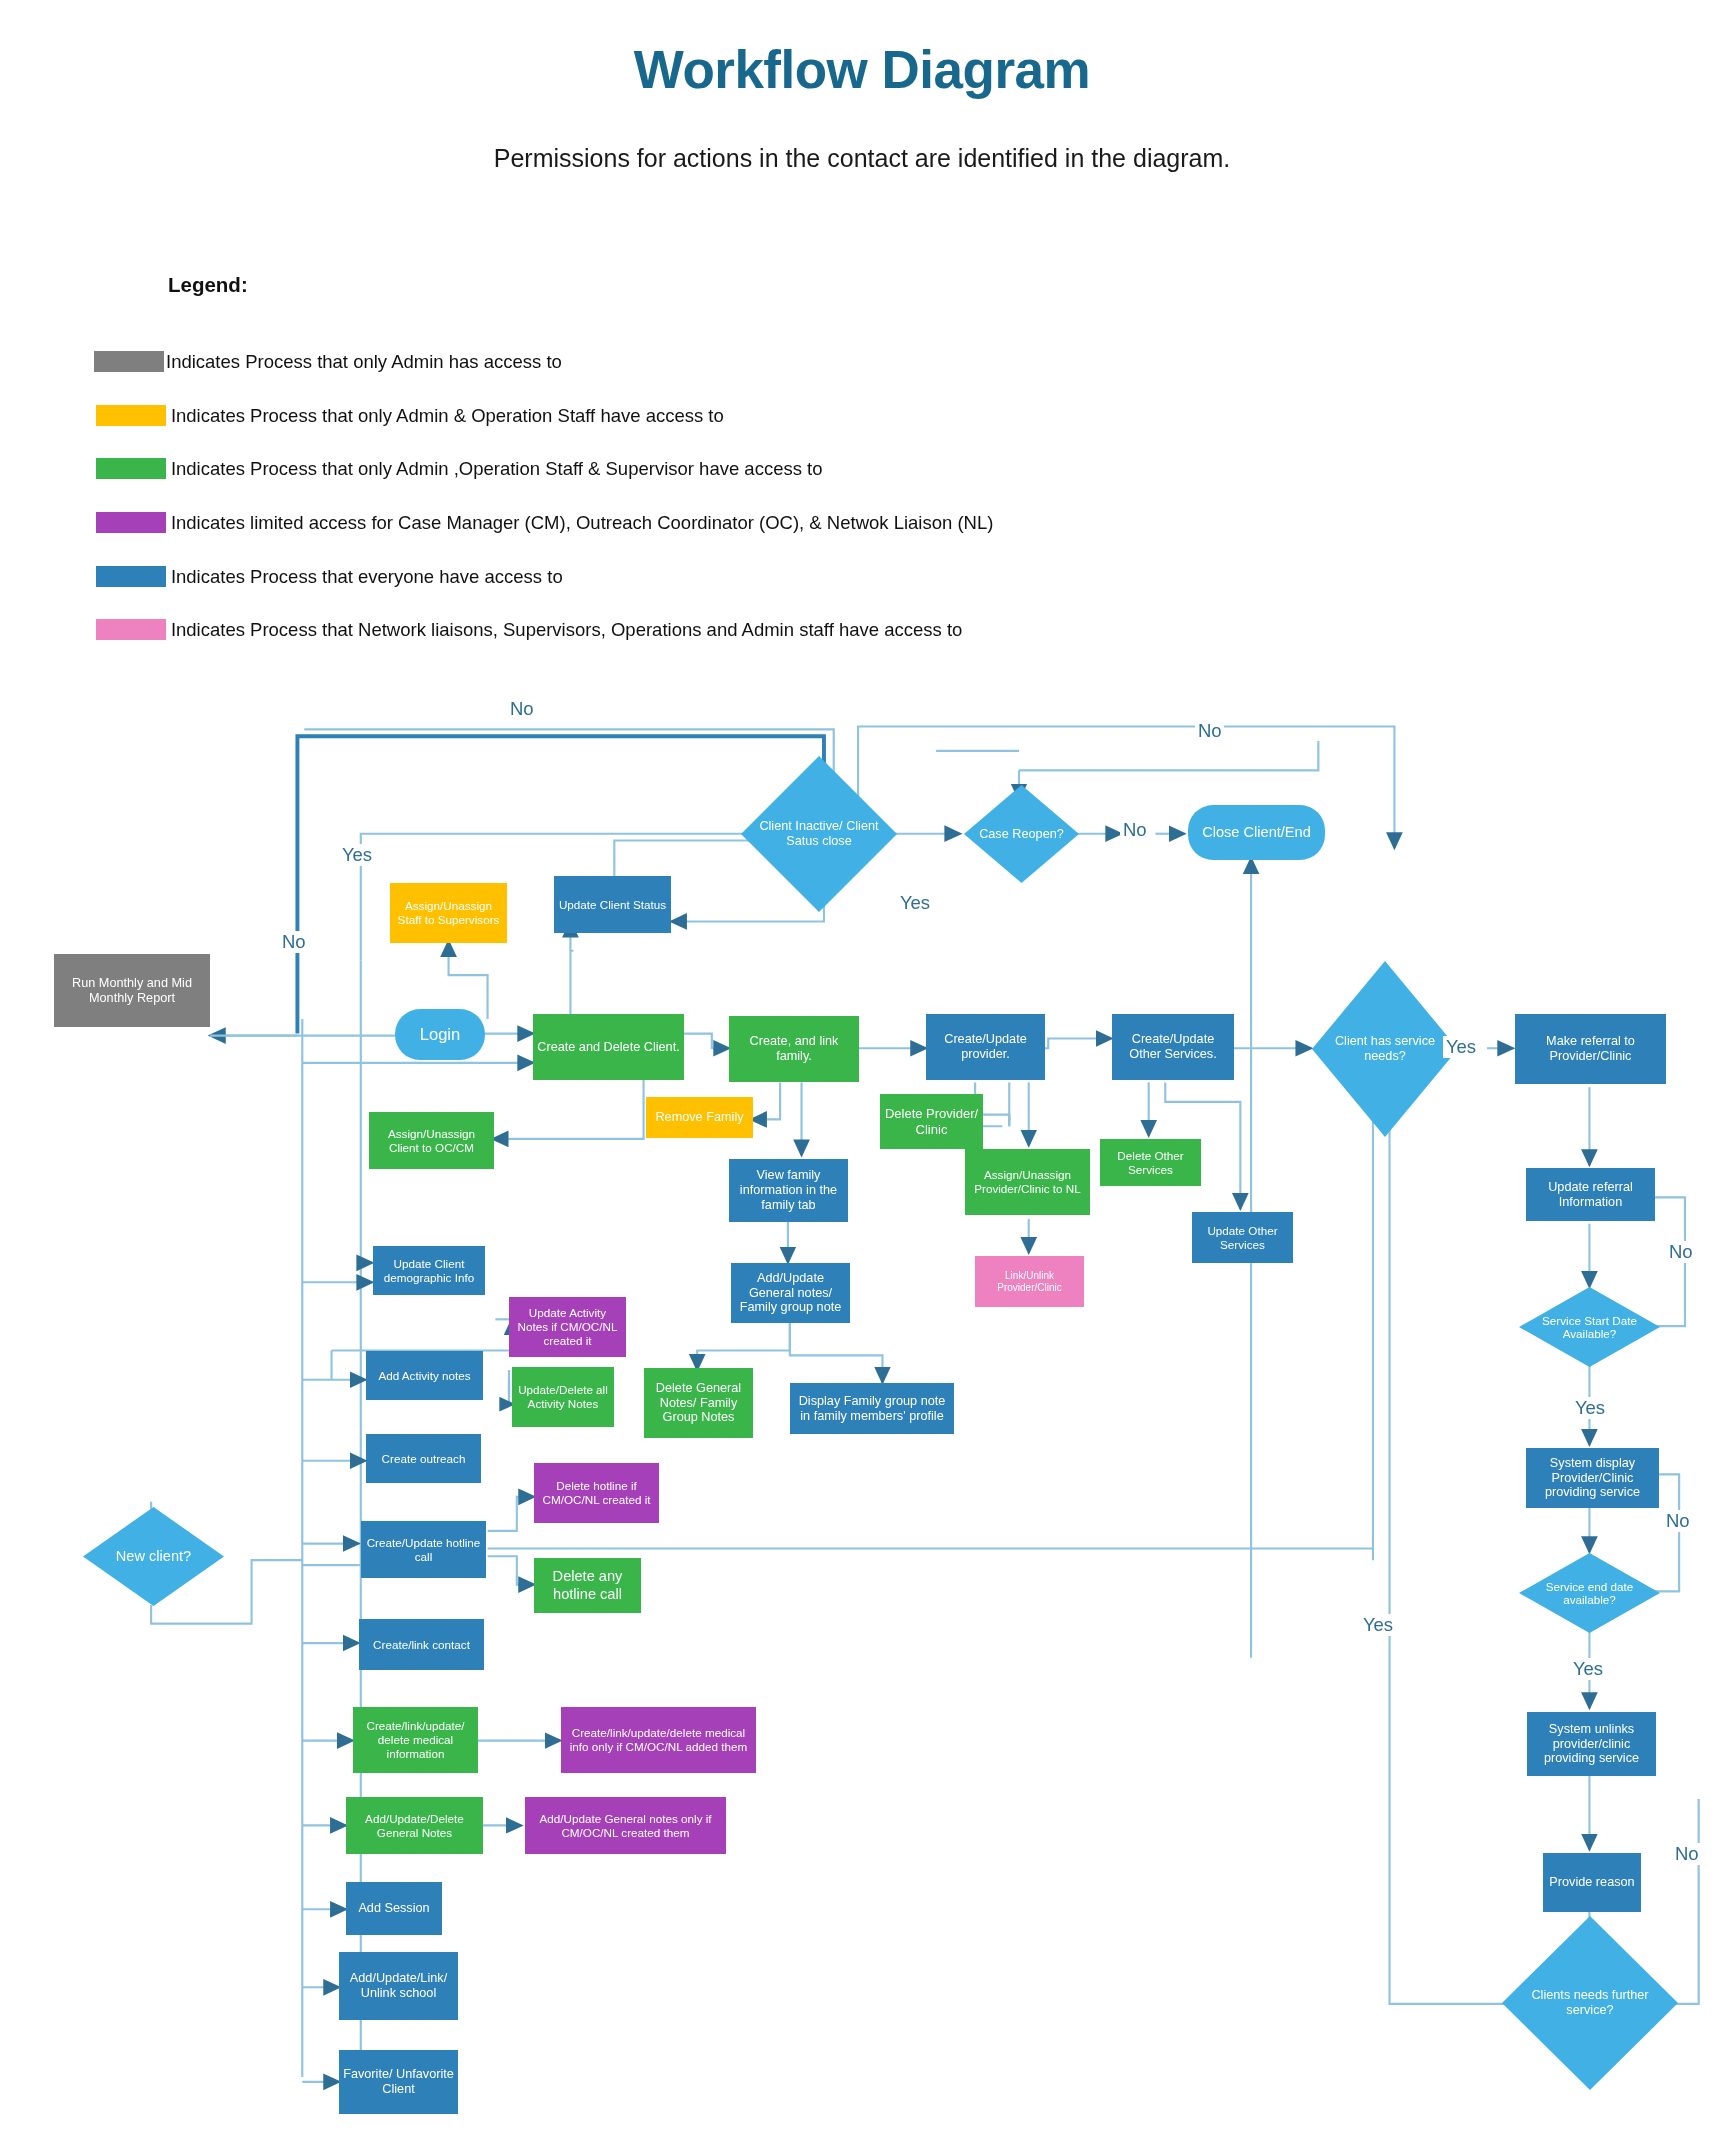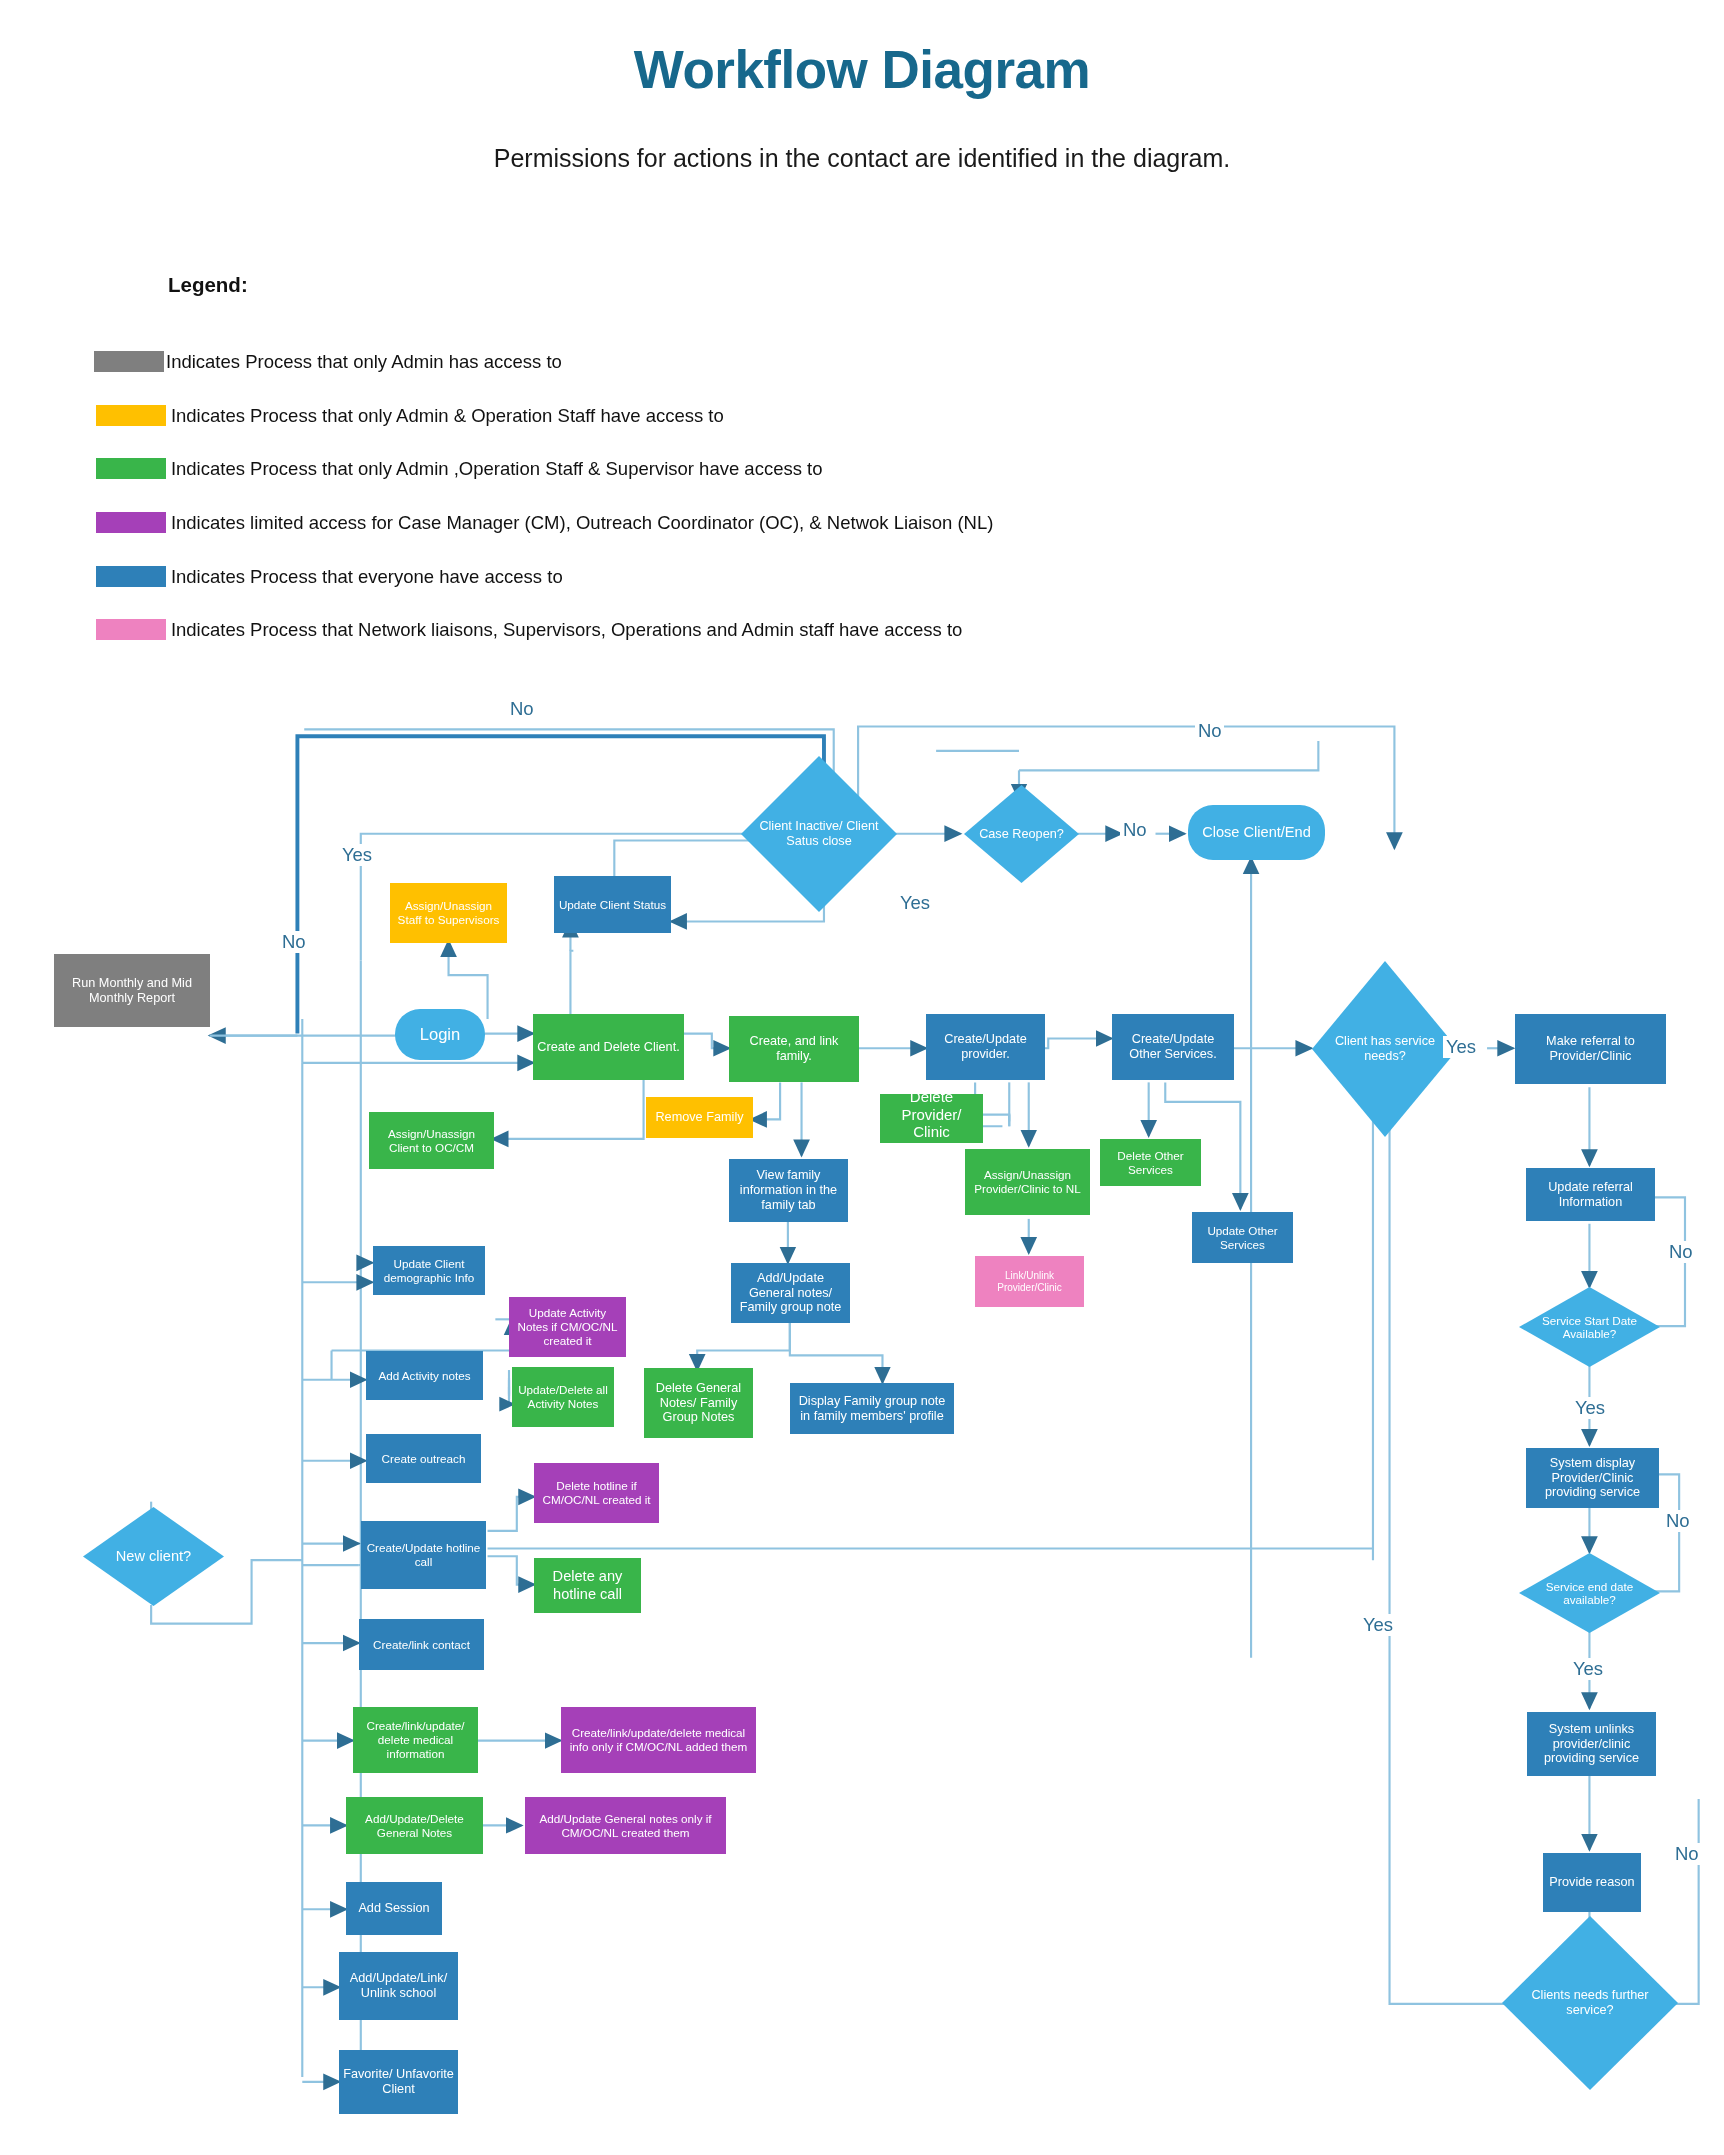--- a/index.html
+++ b/index.html
@@ -407,21 +407,21 @@
   </div>
 
   <div class="node rect c-blue" style="left:790px; top:1383px; width:164px; height:51px;">
     <span class="txt">Display Family group note in family members' profile</span>
   </div>
 
   <div class="node rect c-blue" style="left:926px; top:1014px; width:119px; height:66px;">
     <span class="txt">Create/Update provider.</span>
   </div>
 
-  <div class="node rect c-green" style="left:880px; top:1094px; width:103px; height:49px; font-size:15px;align-items:flex-end;">
+  <div class="node rect c-green" style="left:880px; top:1094px; width:103px; height:55px; font-size:13px;">
     <span class="txt">Delete Provider/ Clinic</span>
   </div>
 
   <div class="node rect c-green" style="left:965px; top:1149px; width:125px; height:66px; font-size:11.7px;">
     <span class="txt">Assign/Unassign Provider/Clinic to NL</span>
   </div>
 
   <div class="node rect c-pink" style="left:975px; top:1256px; width:109px; height:51px; font-size:10px;">
     <span class="txt">Link/Unlink Provider/Clinic</span>
   </div>
@@ -491,21 +491,21 @@
   </div>
 
   <div class="node rect c-green" style="left:512px; top:1367px; width:102px; height:60px; font-size:11.7px;">
     <span class="txt">Update/Delete all Activity Notes</span>
   </div>
 
   <div class="node rect c-blue" style="left:366px; top:1434px; width:115px; height:49px; font-size:11.7px;">
     <span class="txt">Create outreach</span>
   </div>
 
-  <div class="node rect c-blue" style="left:361px; top:1521px; width:125px; height:68px; font-size:11.7px;">
+  <div class="node rect c-blue" style="left:361px; top:1521px; width:125px; height:57px; font-size:11.7px;">
     <span class="txt">Create/Update hotline call</span>
   </div>
 
   <div class="node rect c-purple" style="left:534px; top:1463px; width:125px; height:60px; font-size:11.7px;">
     <span class="txt">Delete hotline if CM/OC/NL created it</span>
   </div>
 
   <div class="node rect c-green" style="left:534px; top:1558px; width:107px; height:55px; font-size:14.6px;">
     <span class="txt">Delete any hotline call</span>
   </div>

